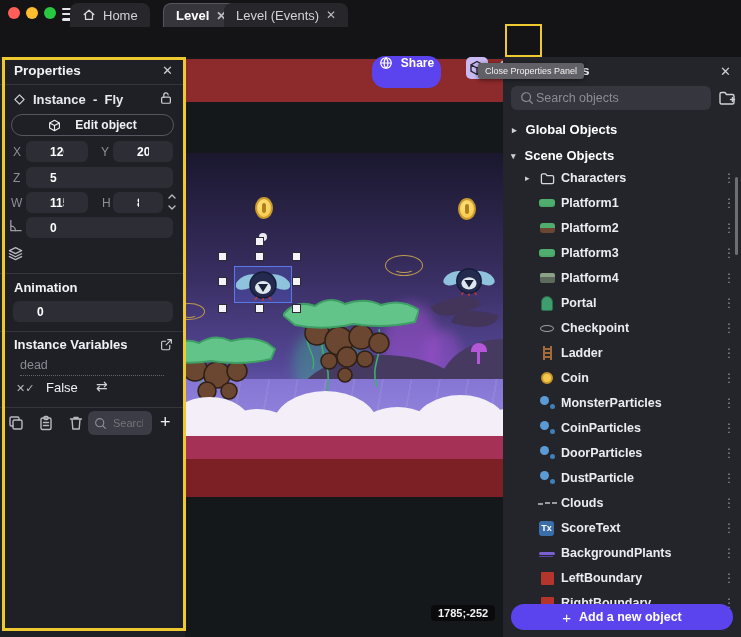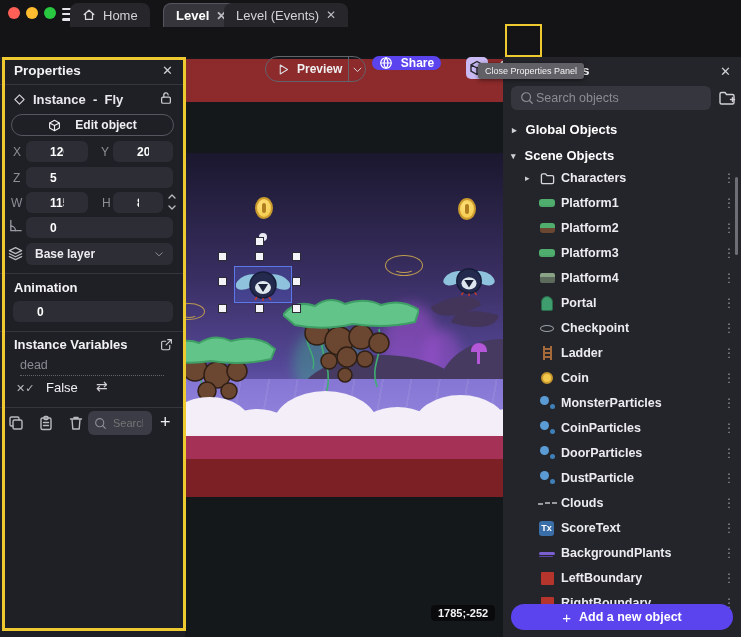--- a/index.html
+++ b/index.html
@@ -24,21 +24,21 @@
        border-radius:5px;color:#d9d9de;}
   .tbi.hl{background:#c9baf3;}
   .tbi.hl svg{stroke:#26262e;}
   .tbi.dim svg{stroke:#55555c;}
   .vsep{top:32px;width:1px;height:18px;background:#3a3a42;}
   .preview-btn{left:265px;top:29px;width:101px;height:26px;border:1.5px solid #63636c;border-radius:13px;
        display:flex;align-items:center;color:#f0f0f3;box-sizing:border-box;}
   .preview-main{display:flex;align-items:center;gap:7px;padding:0 6px 0 11px;font-size:12px;font-weight:bold;}
   .preview-sep{width:1px;height:24px;background:#63636c;}
   .preview-caret{width:24px;display:flex;align-items:center;justify-content:center;}
-  .share-btn{left:372px;top:29px;width:69px;height:14px;background:#5b43ee;border-radius:13px;
+  .share-btn{left:372px;top:29px;width:69px;height:32px;background:#5b43ee;border-radius:13px;
        display:flex;align-items:flex-start;justify-content:center;gap:8px;color:#fff;font-size:12px;font-weight:bold;}
 
   
   .canvas{left:185px;top:57px;width:318px;height:580px;background:#15181a;overflow:hidden;}
   .band{left:0;width:318px;}
   .sky{left:0;top:96px;width:318px;height:282px;
        background:linear-gradient(#1a172e 0%,#272143 18%,#3a2f63 45%,#554797 75%,#7b6ccb 100%);}
   .ground{left:0;top:322px;width:318px;height:56px;background:linear-gradient(#8576d4,#9486de);
        }
   .ground:after{content:"";position:absolute;inset:0;
@@ -277,34 +277,20 @@
           <path d="M8,4.5 V8 L10.5,9.5"></path>
         </svg>
     </div>
     <div class="abs tbi" style="left:54px">
       <svg class="ico" width="17" height="17" viewBox="0 0 16 16">
         <path d="M2.5,4 a2,2 0 0 1 2,-2 h7 l2,2 v8 a2,2 0 0 1 -2,2 h-7 a2,2 0 0 1 -2,-2 Z"></path>
           <path d="M5,2.5 V6 h6 V2.5"></path>
         </svg>
     </div>
 
-    <div class="abs preview-btn">
-      <div class="preview-main">
-        <svg class="ico" width="13" height="13" viewBox="0 0 16 16">
-          <path d="M4,2.5 L13,8 L4,13.5 Z"></path>
-          </svg>
-        <span>Preview</span>
-      </div>
-      <div class="preview-sep"></div>
-      <div class="preview-caret">
-        <svg class="ico" width="11" height="11" viewBox="0 0 16 16">
-          <path d="M3,6 L8,11 L13,6"></path>
-          </svg>
-      </div>
-    </div>
 
     <div class="abs share-btn">
       <svg class="ico" width="14" height="14" viewBox="0 0 16 16" style="stroke:#fff">
         <circle cx="8" cy="8" r="6"></circle>
           <path d="M2,8 H14 M8,2 a9,9 0 0 1 0,12 M8,2 a9,9 0 0 0 0,12"></path>
         </svg>
       <span>Share</span>
     </div>
 
     <div class="abs tbi hl" style="left:466px">
@@ -418,26 +404,20 @@
     <svg class="abs ico" style="left:8px;top:161px;stroke:#9a9aa2" width="15" height="15" viewBox="0 0 16 16">
       <path d="M3,2.5 V13.5 H14"></path>
         <path d="M3,8.5 a5,5 0 0 1 5,5"></path>
       </svg>
     <input class="abs pinput" style="left: 26px; top: 160px; width: 147px;" value="0">
 
     <svg class="abs ico" style="left:8px;top:189px;stroke:#b9b9c0" width="15" height="15" viewBox="0 0 16 16">
       <path d="M8,1.8 L14.5,5 L8,8.2 L1.5,5 Z"></path>
         <path d="M1.5,8.3 L8,11.5 L14.5,8.3 M1.5,11.3 L8,14.5 L14.5,11.3"></path>
       </svg>
-    <div class="abs dropdown" style="left:26px;top:186px;width:147px;height:22px">
-      <span>Base layer</span>
-      <svg class="ico" width="10" height="10" viewBox="0 0 16 16" style="stroke:#9a9aa2">
-          <path d="M3,6 L8,11 L13,6"></path>
-        </svg>
-    </div>
 
     <div class="abs hline" style="left:0;top:216px;width:185px"></div>
     <span class="abs sect" style="left:14px;top:223px">Animation</span>
     <input class="abs pinput" style="left: 13px; top: 244px; width: 160px;" value="0">
 
     <div class="abs hline" style="left:0;top:274px;width:185px"></div>
     <span class="abs sect" style="left:14px;top:280px">Instance Variables</span>
     <svg class="abs ico" style="left:160px;top:281px;stroke:#cfcfd4" width="13" height="13" viewBox="0 0 16 16">
       <path d="M12,9 V13 a1.5,1.5 0 0 1 -1.5,1.5 H3.5 A1.5,1.5 0 0 1 2,13 V5.5 A1.5,1.5 0 0 1 3.5,4 H7"></path>
         <path d="M9.5,2 H14 V6.5 M14,2 L7.5,8.5"></path>

